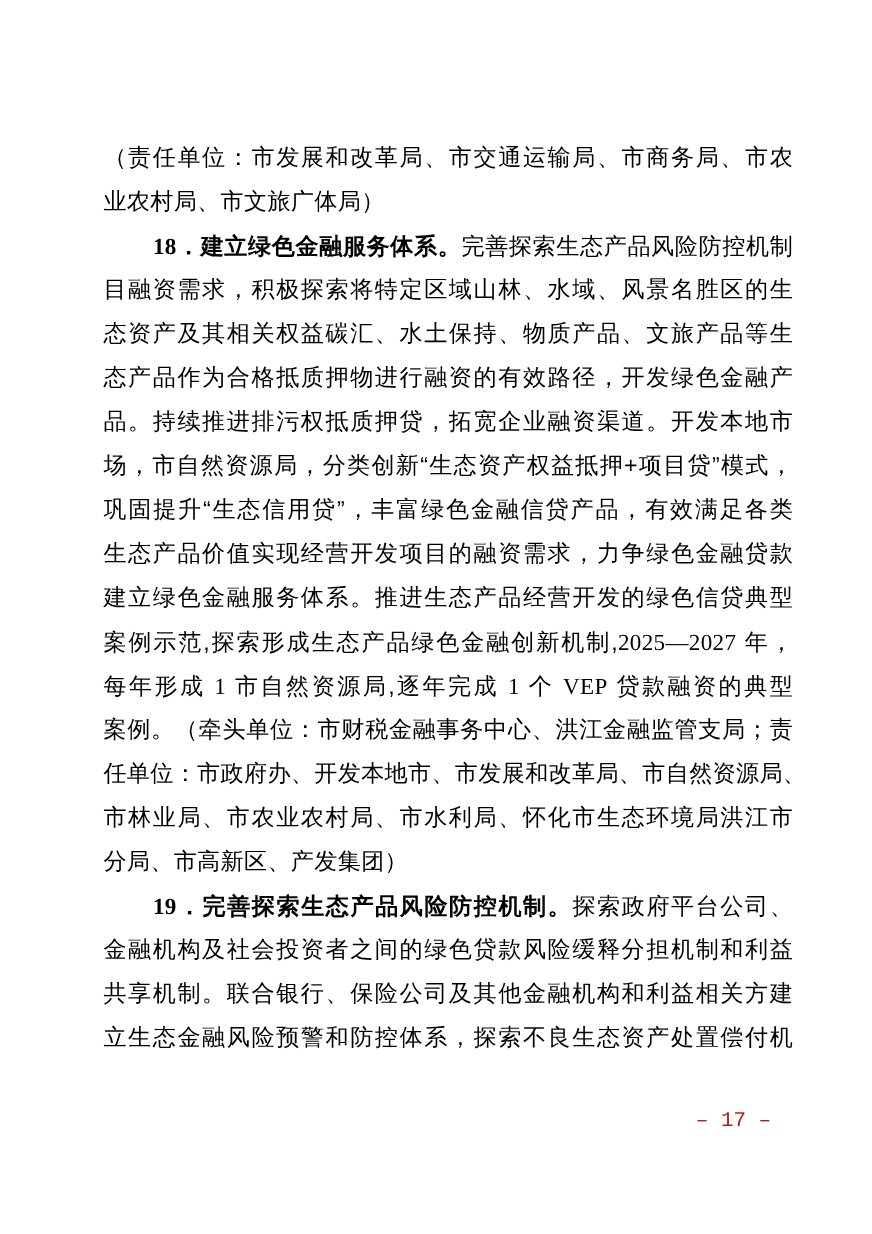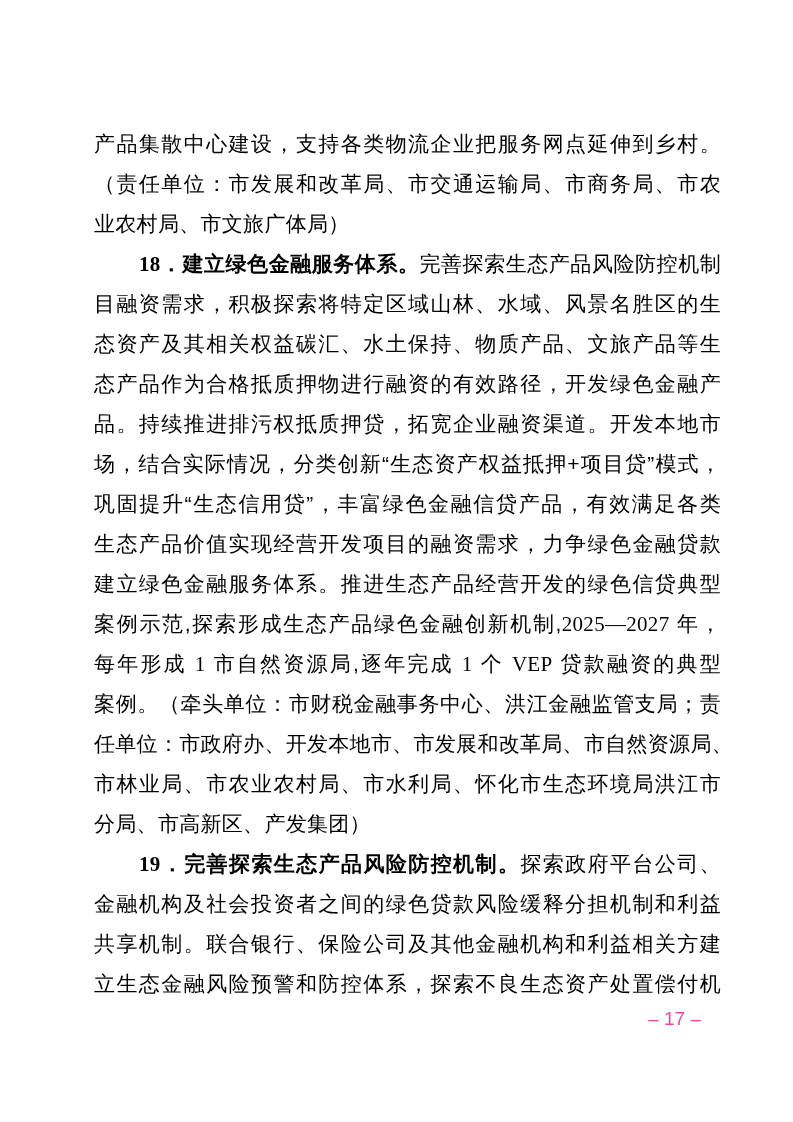--- a/index.html
+++ b/index.html
@@ -34,43 +34,42 @@
   }
   .line.indent {
     text-indent: 45px;
   }
   .seg-b { font-weight: bold; }
   .seg-sf { font-family: "Liberation Serif", "DejaVu Serif", serif; }
   .page-number {
     position: absolute;
     top: 1007px;
     right: 92px;
-    font-family: Liberation Sans, sans-serif;
+    font-family: Liberation Mono, monospace;
     font-size: 19px;
     line-height: 24px;
-    color: #ec4899;
+    color: #b91c1c;
   }
 </style>
 </head>
 <body>
 
 <div class="page">
   <div class="content">
       <div class="paragraph">
-        <div class="line"><span>产品集散中心建设，支持各类物流企业把服务网点延伸到乡村。</span></div>
         <div class="line"><span>（责任单位：市发展和改革局、市交通运输局、市商务局、市农</span></div>
         <div class="line short"><span>业农村局、市文旅广体局）</span></div>
       </div>
       <div class="paragraph">
         <div class="line indent"><span class="seg-b seg-sf">18</span><span class="seg-b">．建立绿色金融服务体系。</span><span>完善探索生态产品风险防控机制</span></div>
         <div class="line"><span>目融资需求，积极探索将特定区域山林、水域、风景名胜区的生</span></div>
         <div class="line"><span>态资产及其相关权益碳汇、水土保持、物质产品、文旅产品等生</span></div>
         <div class="line"><span>态产品作为合格抵质押物进行融资的有效路径，开发绿色金融产</span></div>
         <div class="line"><span>品。持续推进排污权抵质押贷，拓宽企业融资渠道。开发本地市</span></div>
-        <div class="line"><span>场，结合实际情况，分类创新“生态资产权益抵押+项目贷”模式，</span></div>
+        <div class="line"><span>场，市自然资源局，分类创新“生态资产权益抵押+项目贷”模式，</span></div>
         <div class="line"><span>巩固提升“生态信用贷”，丰富绿色金融信贷产品，有效满足各类</span></div>
         <div class="line"><span>生态产品价值实现经营开发项目的融资需求，力争绿色金融贷款</span></div>
         <div class="line"><span>建立绿色金融服务体系。推进生态产品经营开发的绿色信贷典型</span></div>
         <div class="line"><span>案例示范,探索形成生态产品绿色金融创新机制,</span><span class="seg-sf">2025—2027</span><span> 年，</span></div>
         <div class="line"><span>每年形成 </span><span class="seg-sf">1</span><span> 市自然资源局,逐年完成 </span><span class="seg-sf">1</span><span> 个 </span><span class="seg-sf">VEP</span><span> 贷款融资的典型</span></div>
         <div class="line"><span>案例。（牵头单位：市财税金融事务中心、洪江金融监管支局；责</span></div>
         <div class="line"><span>任单位：市政府办、开发本地市、市发展和改革局、市自然资源局、</span></div>
         <div class="line"><span>市林业局、市农业农村局、市水利局、怀化市生态环境局洪江市</span></div>
         <div class="line short"><span>分局、市高新区、产发集团）</span></div>
       </div>

